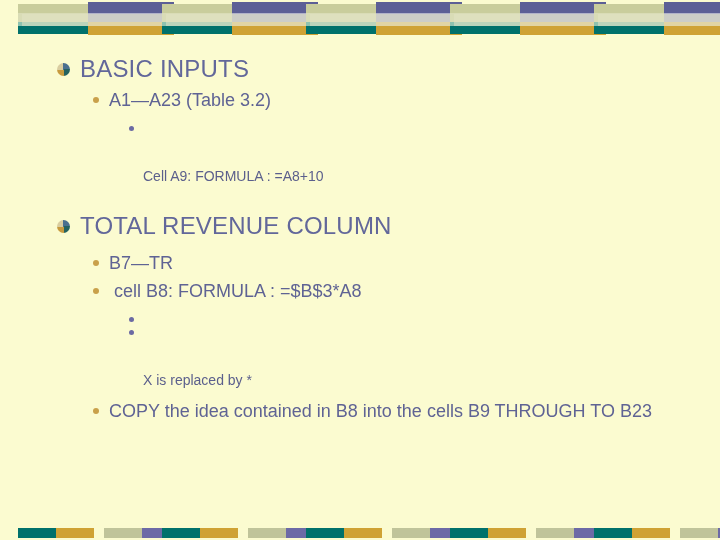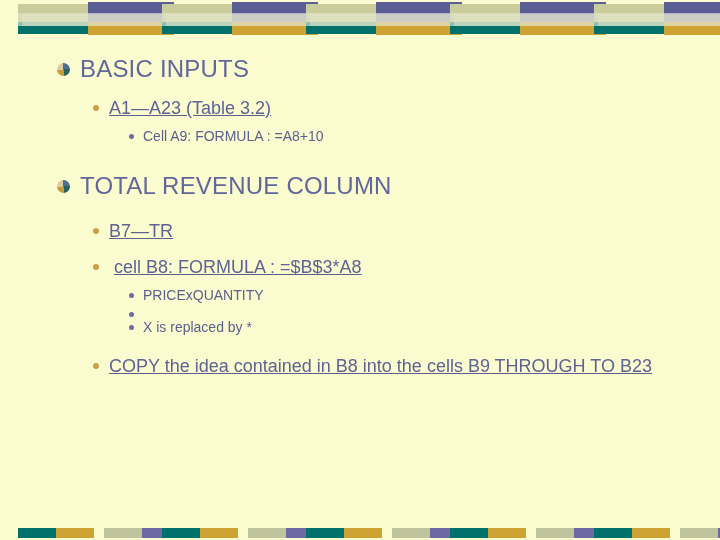--- a/index.html
+++ b/index.html
@@ -94,21 +94,21 @@
       conic-gradient(
         from 0deg,
         #4a6f8f 0deg 90deg,
         #24625f 90deg 180deg,
         #c79a3e 180deg 270deg,
         #d9cda0 270deg 360deg
       );
   }
 
   
-  .lvl2 { margin-left: 92px; margin-top: 12px; text-decoration: underline; }
+  .lvl2 { margin-left: 92px; margin-top: 4px; }
   .lvl2 .txt {
     font-size: 18px;
     line-height: 24px;
     color: #5f6394;
   }
   .bullet-dot-gold {
     width: 6px;
     height: 6px;
     border-radius: 50%;
     background: #c9a04a;
@@ -116,20 +116,21 @@
     margin-right: 10px;
     flex: 0 0 auto;
   }
 
   
   .lvl3 { margin-left: 128px; margin-top: 1px; }
   .lvl3 .txt {
     font-size: 14px;
     line-height: 18px;
     color: #5b5f8c;
+    margin-top: 48px;
   }
   .bullet-dot-blue {
     width: 5px;
     height: 5px;
     border-radius: 50%;
     background: #6b6aa3;
     margin-top: 7px;
     margin-right: 9px;
     flex: 0 0 auto;
   }
@@ -233,24 +234,20 @@
   </div>
   <div class="row lvl2">
     <div class="bullet-dot-gold"></div>
     <div class="txt indent-extra">cell B8: FORMULA : =$B$3*A8</div>
   </div>
 
   <div class="gap-small"></div>
 
   <div class="row lvl3">
     <div class="bullet-dot-blue"></div>
-    <div class="txt">PRICExQUANTITY</div>
-  </div>
-  <div class="row lvl3">
-    <div class="bullet-dot-blue"></div>
   </div>
   <div class="row lvl3">
     <div class="bullet-dot-blue"></div>
     <div class="txt">X is replaced by *</div>
   </div>
 
   <div class="gap-small"></div>
 
   <div class="row lvl2">
     <div class="bullet-dot-gold"></div>

